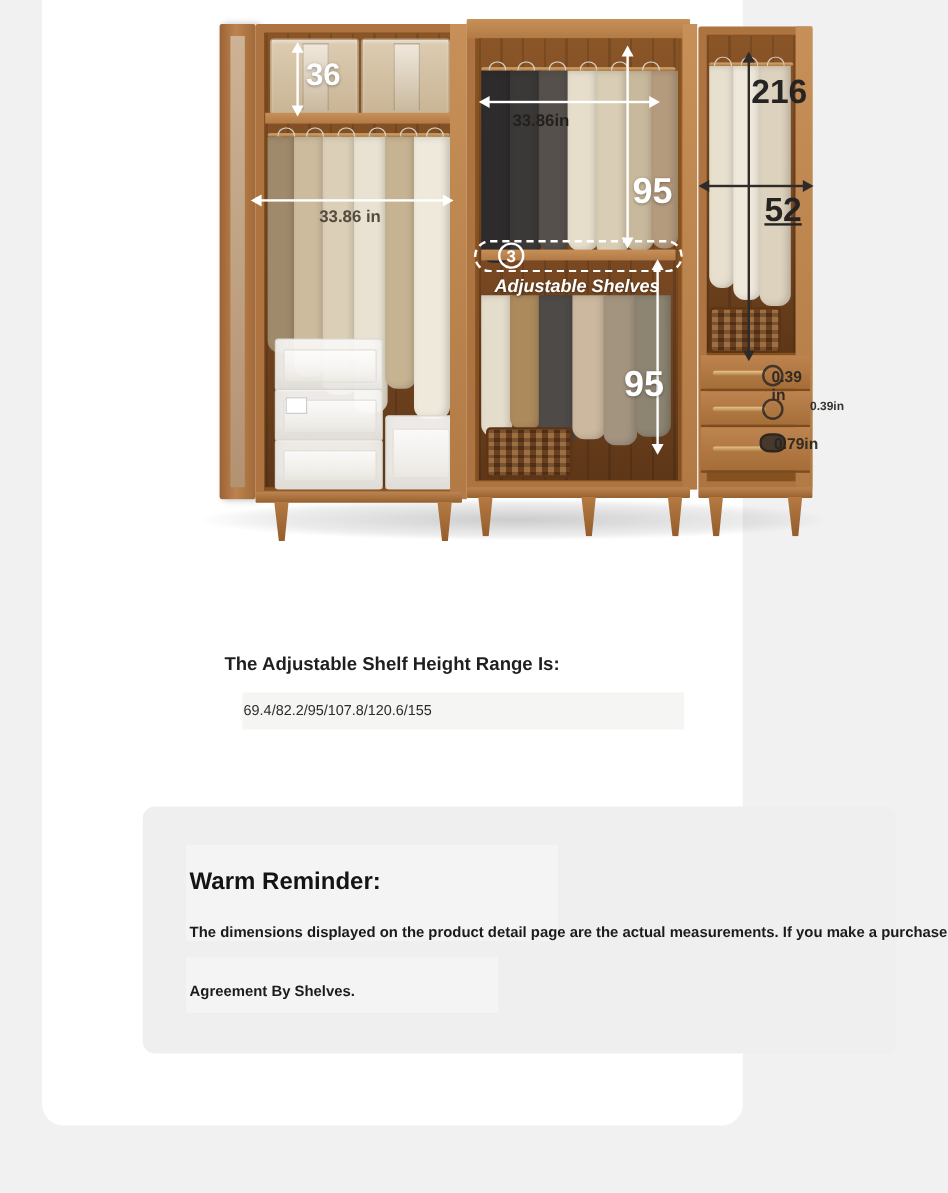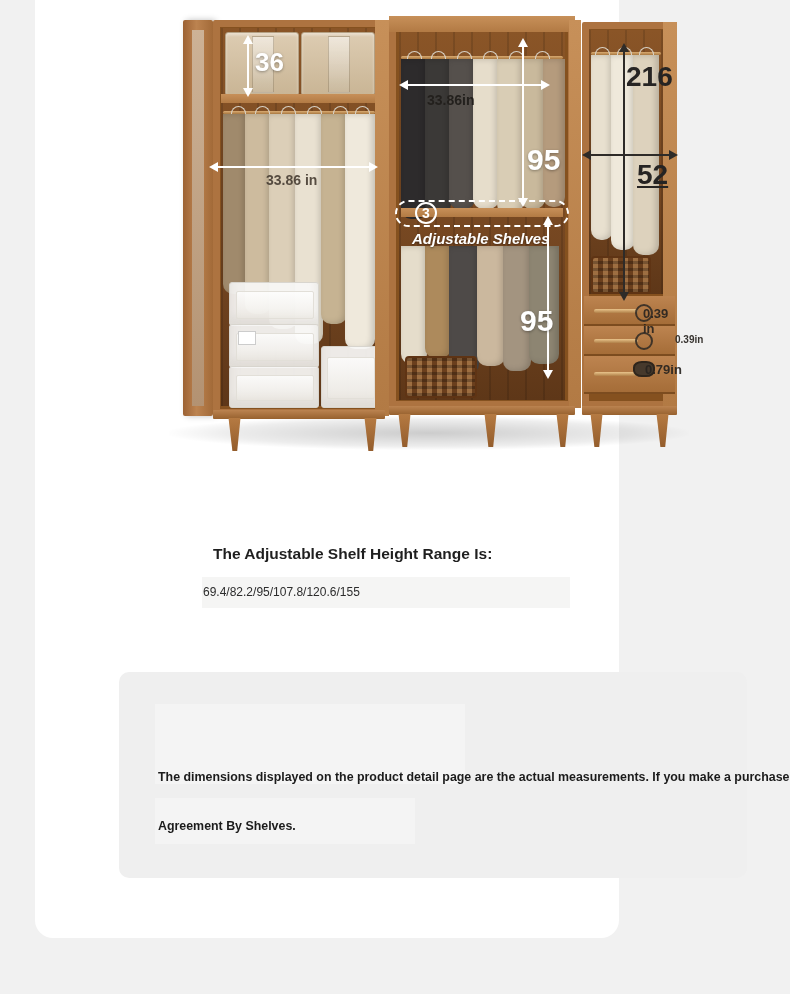--- a/index.html
+++ b/index.html
@@ -232,24 +232,25 @@
     <div class="abs rail" style="left:399px;top:392px;width:95px;"></div>
     <div class="abs leg" style="left:44px;top:404px;"></div>
     <div class="abs leg" style="left:180px;top:404px;"></div>
     <div class="abs leg" style="left:214px;top:400px;"></div>
     <div class="abs leg" style="left:300px;top:400px;"></div>
     <div class="abs leg" style="left:372px;top:400px;"></div>
     <div class="abs leg" style="left:406px;top:400px;"></div>
     <div class="abs leg" style="left:472px;top:400px;"></div>
   </div>
 
-  <div class="abs specline" style="left:178px;top:545px;">The Adjustable Shelf Height Range Is:</div>
+  <div class="abs specline" style="left:152px;top:545px;">The Adjustable Shelf Height Range Is:</div>
   <div class="abs specband" style="left:167px;top:577px;width:368px;height:31px;"></div>
   <div class="abs specsmall" style="left:168px;top:585px;">69.4/82.2/95/107.8/120.6/155</div>
 
   <div class="abs reminder">
     <div class="abs" style="left:36px;top:32px;width:310px;height:80px;background:rgba(255,255,255,.35);"></div>
+    <div class="abs rem-title" style="left:39px;top:52px;">Warm Reminder:</div>
     <div class="abs rem-body" style="left:39px;top:98px;">The dimensions displayed on the product detail page are the actual measurements. If you make a purchase,</div>
     <div class="abs" style="left:36px;top:126px;width:260px;height:46px;background:rgba(255,255,255,.35);"></div>
     <div class="abs rem-body" style="left:39px;top:146.5px;">Agreement By Shelves.</div>
   </div>
 
 </div>
 
 </body></html>

